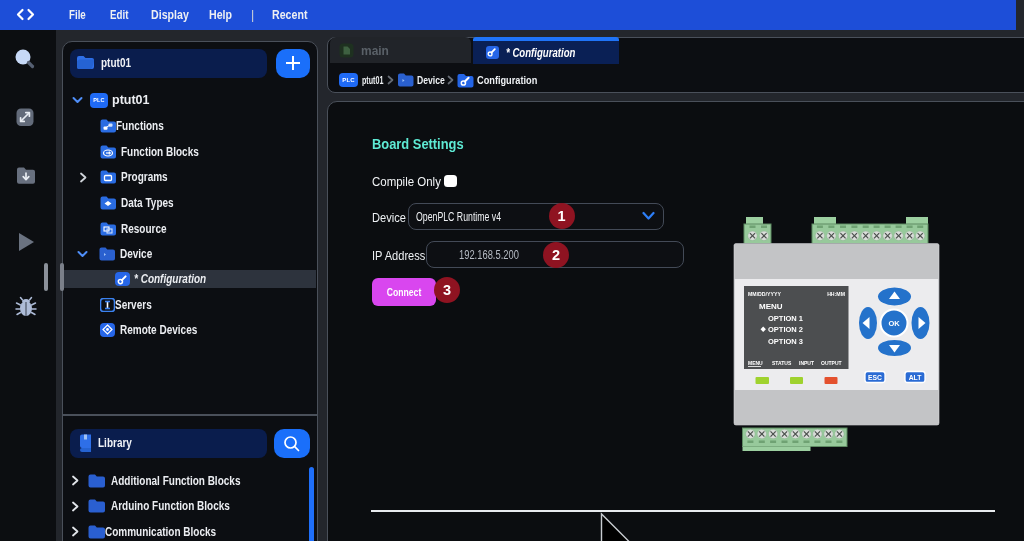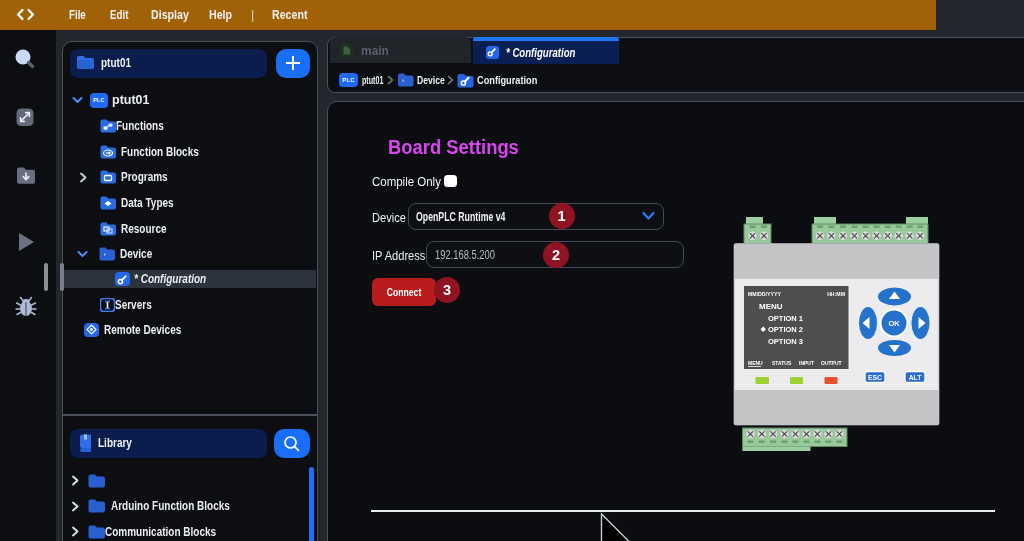--- a/index.html
+++ b/index.html
@@ -1,16 +1,16 @@
 <!DOCTYPE html>
 <html><head><meta charset="utf-8"><style>
 *{margin:0;padding:0;box-sizing:border-box}
 html,body{width:1024px;height:541px;overflow:hidden;background:#23262c;font-family:"Liberation Sans",sans-serif;position:relative}
 .abs{position:absolute}
-#topbar{position:absolute;left:0;top:0;width:936px;height:30px;background:#a16207;z-index:5}
+#topbar{position:absolute;left:0;top:0;width:1016px;height:30px;background:#1d4ed8;z-index:5}
 #sidebar{position:absolute;left:0;top:30px;width:56px;height:511px;background:#0c0e11;z-index:4}
 .menu{position:absolute;top:0;height:30px;line-height:30px;color:#eef0f3;font-size:12.5px;font-weight:700}
 #treepanel{position:absolute;left:62px;top:41px;width:256px;height:520px;background:#0c0e12;border:1.5px solid #4a505a;border-radius:10px;z-index:1}
 #treedivider{position:absolute;left:62px;top:414px;width:256px;height:1.5px;background:#4a505a;z-index:2}
 #crumbpanel{position:absolute;left:327px;top:37px;width:713px;height:56px;background:#0c0e12;border:1.5px solid #4a505a;border-radius:8px 0 0 8px;z-index:1}
 #mainpanel{position:absolute;left:327px;top:101px;width:713px;height:460px;background:#0b0d10;border:1.5px solid #4a505a;border-radius:10px 0 0 0;z-index:1}
 .row{position:absolute;display:flex;align-items:center;color:#eceef2;font-size:12.5px;font-weight:600;height:18px;z-index:3}
 .badge{position:absolute;width:26px;height:26px;border-radius:50%;background:#8f1321;color:#fff;font-size:14.5px;font-weight:700;display:flex;align-items:center;justify-content:center;z-index:6}
 .tx{display:inline-block;transform-origin:0 50%}
 .sq{border-radius:4px;background:#1f6af5;color:#fff;font-weight:700;display:flex;align-items:center;justify-content:center}
@@ -150,21 +150,21 @@
   </div>
 <div class="row" style="left:100px;top:295.5px">
 <svg width="15" height="14" viewBox="0 0 15 14">
       <rect x="0.5" y="0.5" width="14" height="13" rx="3" fill="none" stroke="#3b82f0" stroke-width="1.6"></rect>
       <line x1="7.5" y1="3.5" x2="7.5" y2="10.5" stroke="#fff" stroke-width="1.6"></line>
       <line x1="5" y1="3.5" x2="10" y2="3.5" stroke="#3b82f0" stroke-width="1.6"></line>
       <line x1="5" y1="10.5" x2="10" y2="10.5" stroke="#3b82f0" stroke-width="1.6"></line>
     </svg>
 <span style=""><span class="tx" style="transform:scaleX(.8)">Servers</span></span>
   </div>
-<div class="row" style="left:84px;top:320.5px">
+<div class="row" style="left:100px;top:320.5px">
 <div class="sq" style="width:15px;height:14px;background:#2666e8;border-radius:4px">
       <svg width="11" height="11" viewBox="0 0 11 11">
         <path d="M5.5,1 L10,5.5 L5.5,10 L1,5.5 Z" fill="none" stroke="#fff" stroke-width="1.2"></path>
         <circle cx="5.5" cy="5.5" r="1.4" fill="#fff"></circle>
       </svg>
     </div>
 <span style="margin-left:5px"><span class="tx" style="transform:scaleX(.8)">Remote Devices</span></span>
   </div>
 <div id="treedivider"></div>
 
@@ -181,20 +181,21 @@
     <line x1="11.7" y1="11.7" x2="15.5" y2="15.5" stroke="#fff" stroke-width="1.7" stroke-linecap="round"></line>
   </svg>
 
 <div class="row" style="left:71px;top:471.5px">
 <svg width="8" height="11" viewBox="0 0 8 11">
       <polyline points="2,1.5 6.5,5.5 2,9.5" fill="none" stroke="#e2e5ea" stroke-width="1.8" stroke-linecap="round" stroke-linejoin="round"></polyline>
     </svg>
 <svg style="margin-left:9px" width="17" height="14" viewBox="0 0 17 14">
       <path d="M0.5,2.5 a2,2 0 0 1 2,-2 h4.5 l1.8,2 h6.2 a2,2 0 0 1 2,2 v7 a2,2 0 0 1 -2,2 h-12.5 a2,2 0 0 1 -2,-2 z" fill="#2a5fd0"></path>
     </svg>
+<span style="margin-left:6px"><span class="tx" style="transform:scaleX(.8)">Additional Function Blocks</span></span>
   </div>
 <div class="row" style="left:71px;top:497px">
 <svg width="8" height="11" viewBox="0 0 8 11">
       <polyline points="2,1.5 6.5,5.5 2,9.5" fill="none" stroke="#e2e5ea" stroke-width="1.8" stroke-linecap="round" stroke-linejoin="round"></polyline>
     </svg>
 <svg style="margin-left:9px" width="17" height="14" viewBox="0 0 17 14">
       <path d="M0.5,2.5 a2,2 0 0 1 2,-2 h4.5 l1.8,2 h6.2 a2,2 0 0 1 2,2 v7 a2,2 0 0 1 -2,2 h-12.5 a2,2 0 0 1 -2,-2 z" fill="#2a5fd0"></path>
     </svg>
 <span style="margin-left:6px"><span class="tx" style="transform:scaleX(.8)">Arduino Function Blocks</span></span>
   </div>
@@ -241,35 +242,35 @@
     <polyline points="1.5,1.5 5.5,5 1.5,8.5" fill="none" stroke="#676d76" stroke-width="1.7" stroke-linecap="round" stroke-linejoin="round"></polyline>
   </svg>
 <svg class="abs" style="left:456.5px;top:72.5px;z-index:3" width="17" height="15" viewBox="0 0 17 15">
     <path d="M0.5,3 a2,2 0 0 1 2,-2 h4.5 l2,2 h5.5 a2,2 0 0 1 2,2 v7.5 a2,2 0 0 1 -2,2 h-12 a2,2 0 0 1 -2,-2 z" fill="#2465e6"></path>
     <circle cx="6.4" cy="10" r="2.1" fill="none" stroke="#fff" stroke-width="1.5"></circle>
     <line x1="7.9" y1="8.5" x2="11.6" y2="4.8" stroke="#fff" stroke-width="2" stroke-linecap="round"></line>
   </svg>
 <div class="abs" style="left:476.5px;top:73.5px;color:#eef1f4;font-size:11.5px;font-weight:700;z-index:3"><span class="tx" style="transform:scaleX(.8)">Configuration</span></div>
 <div id="mainpanel"></div>
 
-<div class="abs" style="left:388px;top:135.5px;color:#d946ef;font-size:20px;font-weight:700;z-index:3"><span class="tx" style="transform:scaleX(.92)">Board Settings</span></div>
+<div class="abs" style="left:372px;top:135.5px;color:#5eead4;font-size:14px;font-weight:700;z-index:3"><span class="tx" style="transform:scaleX(.92)">Board Settings</span></div>
 <div class="abs" style="left:372px;top:174px;color:#f2f4f6;font-size:13.5px;z-index:3"><span class="tx" style="transform:scaleX(.85)">Compile Only</span></div>
 <div class="abs" style="left:443.5px;top:174.5px;width:13px;height:12.5px;background:#fff;border-radius:3.5px;z-index:3"></div>
 <div class="abs" style="left:371.5px;top:210px;color:#eef1f4;font-size:13.5px;z-index:3"><span class="tx" style="transform:scaleX(.82)">Device</span></div>
 <div class="abs" style="left:407.5px;top:203px;width:256px;height:26.5px;border:1.2px solid #434a57;border-radius:8px;background:#0d0f13;z-index:3"></div>
-<div class="abs" style="left:416px;top:210px;color:#f0f2f5;font-size:12.5px;font-weight:700;z-index:3"><span class="tx" style="transform:scaleX(.7)">OpenPLC Runtime v4</span></div>
+<div class="abs" style="left:416px;top:210px;color:#f0f2f5;font-size:12.5px;font-weight:400;z-index:3"><span class="tx" style="transform:scaleX(.7)">OpenPLC Runtime v4</span></div>
 <svg class="abs" style="left:642px;top:211px;z-index:3" width="13" height="10" viewBox="0 0 13 10">
     <polyline points="1.5,2 6.5,7.5 11.5,2" fill="none" stroke="#2d7ef7" stroke-width="2.2" stroke-linecap="round" stroke-linejoin="round"></polyline>
   </svg>
 <div class="badge" style="left:548.5px;top:203px">1</div>
 <div class="abs" style="left:371.5px;top:247.5px;color:#eef1f4;font-size:13.5px;z-index:3"><span class="tx" style="transform:scaleX(.82)">IP Address</span></div>
 <div class="abs" style="left:426px;top:241px;width:258px;height:26.5px;border:1.2px solid #434a57;border-radius:8px;background:#0d0f13;z-index:3"></div>
-<div class="abs" style="left:435px;top:248px;color:#b6bcc4;font-size:12px;z-index:3"><span class="tx" style="transform:scaleX(.78)">192.168.5.200</span></div>
+<div class="abs" style="left:459px;top:248px;color:#b6bcc4;font-size:12px;z-index:3"><span class="tx" style="transform:scaleX(.78)">192.168.5.200</span></div>
 <div class="badge" style="left:543px;top:242px">2</div>
-<div class="abs" style="left:371.5px;top:278px;width:64.5px;height:28px;background:#b91c1c;border-radius:6px;color:#fff;font-size:11.5px;font-weight:700;display:flex;align-items:center;justify-content:center;z-index:3">
+<div class="abs" style="left:371.5px;top:278px;width:64.5px;height:28px;background:#d946ef;border-radius:6px;color:#fff;font-size:11.5px;font-weight:700;display:flex;align-items:center;justify-content:center;z-index:3">
     <span class="tx" style="transform:scaleX(.75);transform-origin:50% 50%">Connect</span>
   </div>
 <div class="badge" style="left:434px;top:276.5px">3</div>
 <div class="abs" style="left:371px;top:510px;width:624px;height:1.5px;background:#e8ebee;z-index:3"></div>
 <svg class="abs" style="left:725px;top:205px;z-index:3" width="225" height="250" viewBox="0 0 225 250" font-family="Liberation Sans, sans-serif">
 <g>
 <rect x="21" y="12" width="17" height="9" fill="#9ccfa0"></rect>
       <rect x="89" y="12" width="22" height="9" fill="#9ccfa0"></rect>
       <rect x="181" y="12" width="22" height="9" fill="#9ccfa0"></rect>
 <rect x="19" y="19" width="27" height="19.5" fill="#97c99b" stroke="#5d8a61" stroke-width="1"></rect>

